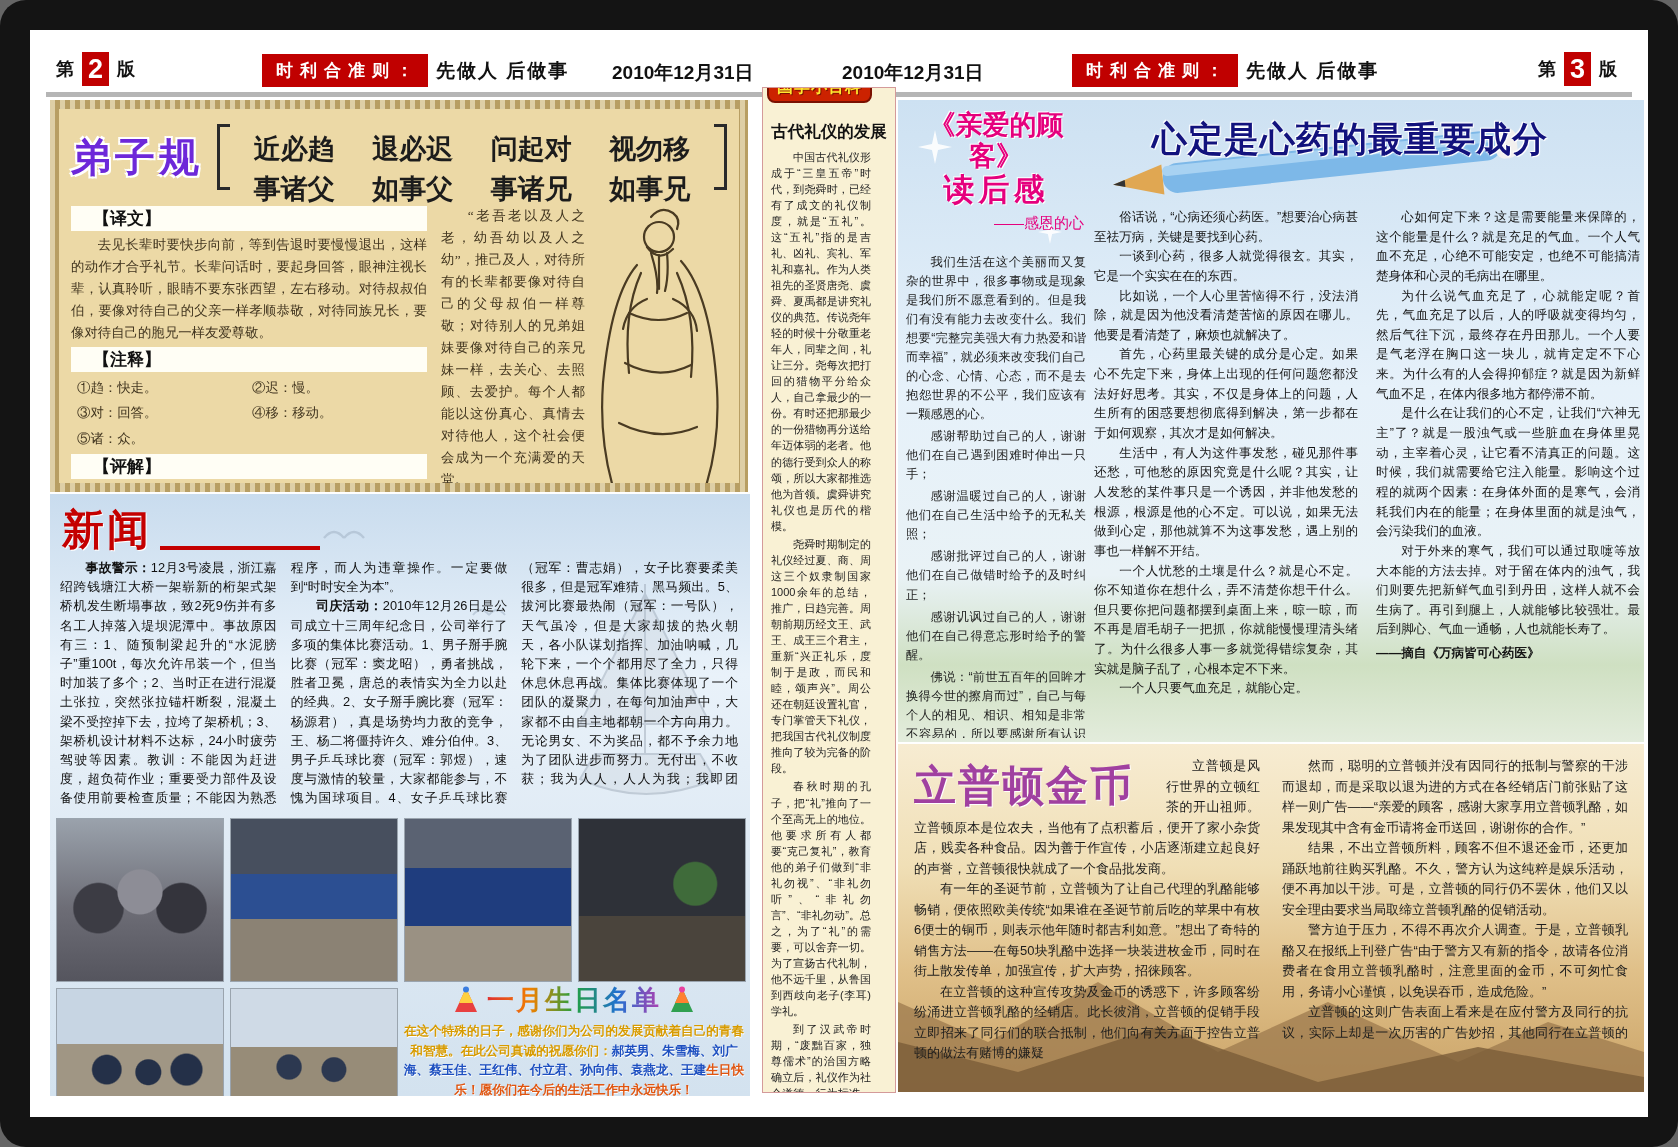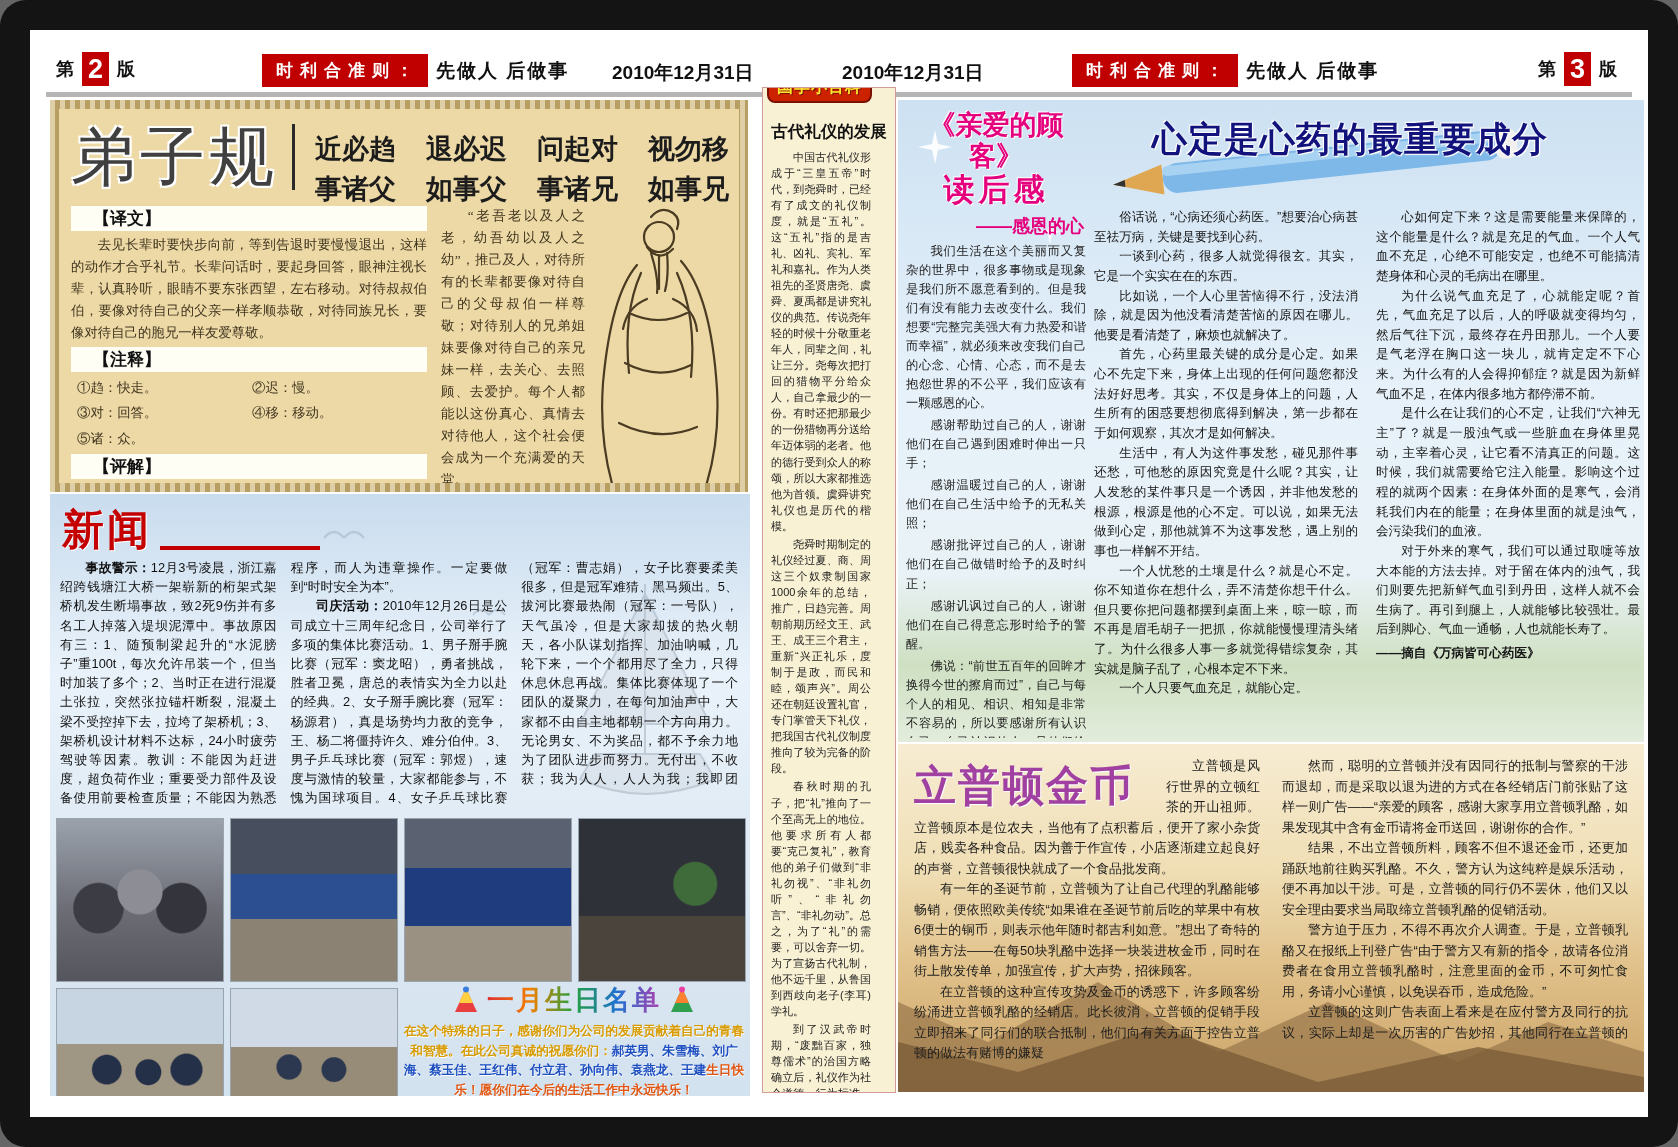--- a/index.html
+++ b/index.html
@@ -17,21 +17,21 @@
   .mottotext{font-size:19px;font-weight:bold;color:#111;letter-spacing:2px;}
   .hdate{position:absolute;font-size:19px;font-weight:bold;color:#111;}
   .hrule{position:absolute;left:16px;right:16px;top:62px;height:5px;background:#b5b5b5;}
 
   
   .dzg-frame{position:absolute;left:20px;top:70px;width:698px;height:392px;
      background:#cdb577;padding:9px;box-sizing:border-box;
      background-image:repeating-linear-gradient(90deg,rgba(255,255,255,.35) 0 5px,rgba(120,90,40,.25) 5px 10px);}
   .dzg-in{width:100%;height:100%;background:#ecd9a6;box-sizing:border-box;padding:6px 12px;overflow:hidden;}
   .dzg-titlerow{display:flex;align-items:center;gap:14px;height:84px;}
-  .dzg-title{font-size:65px;font-weight:400;color:#404040;letter-spacing:4px;
+  .dzg-title{font-size:40px;font-weight:700;color:#6d28d9;letter-spacing:4px;
      text-shadow:-2px -2px 0 #fff,2px -2px 0 #fff,-2px 2px 0 #fff,2px 2px 0 #fff;white-space:nowrap;}
   .brk{width:13px;height:66px;border:3px solid #2a2a2a;box-sizing:border-box;}
   .brk.l{border-right:none;} .brk.r{border-left:none;}
   .verses{display:flex;gap:30px;flex:1;justify-content:space-around;padding:0 6px;margin-top:23px;}
   .vcol{display:flex;flex-direction:column;gap:4px;font-family:"Liberation Serif",serif;
         font-size:27px;font-weight:600;color:#1c1c1c;white-space:nowrap;}
   .dzg-body{display:flex;gap:14px;margin-top:4px;}
   .dzg-left{width:356px;flex:none;}
   .secbar{background:#fffef5;font-family:"Liberation Serif",serif;font-weight:bold;font-size:17px;
           color:#111;padding:1px 22px;margin:3px 0;}
@@ -96,21 +96,21 @@
   .bd-blue{color:#1d4fc0;text-shadow:0.5px 0.5px 0 #fff;}
   .bd-red{color:#e05510;text-shadow:0.5px 0.5px 0 #fff;}
 
   
   .rt{position:absolute;left:868px;top:70px;width:746px;height:642px;overflow:hidden;
       background:linear-gradient(180deg,#cde1f2 0%,#e6f1fa 45%,#e9f2f6 74%,#cfe0c2 88%,#e3ecdc 100%);}
   .dhg{position:absolute;left:8px;top:10px;width:180px;height:628px;overflow:hidden;}
   .dhg-title{text-align:center;font-weight:900;color:#e5007d;line-height:1.15;
      text-shadow:1px 1px 0 #fff,-1px -1px 0 #fff;}
   .dhg-t1{font-size:27px;} .dhg-t2{font-size:31px;letter-spacing:4px;}
-  .dhg-sub{text-align:right;font-size:18px;font-weight:bold;color:#e5007d;margin:6px 2px 4px 0;}
+  .dhg-sub{text-align:right;font-size:15px;font-weight:normal;color:#e5007d;margin:6px 2px 20px 0;}
   .dhg p{margin:0 0 3px 0;font-size:12.3px;line-height:1.55;color:#1d1d1d;text-indent:2em;text-align:justify;}
   .spark{position:absolute;z-index:0;opacity:.9;}
 
   .xd{position:absolute;left:196px;top:2px;width:546px;height:636px;}
   .xd-titlewrap{position:relative;height:94px;}
   .xd-pencil{position:absolute;left:6px;top:30px;transform:rotate(-6deg);}
   .xd-title{position:absolute;left:58px;top:14px;font-size:35px;font-weight:900;color:#12127d;letter-spacing:1px;
      text-shadow:0 0 3px #fff,1px 1px 0 #fff,-1px -1px 0 #fff;white-space:nowrap;}
   .xd-cols{position:absolute;left:0;top:98px;width:546px;height:520px;column-count:2;column-gap:18px;column-fill:auto;margin-top:8px;}
   .xd-cols p{margin:0;font-size:12.6px;line-height:1.56;color:#141414;text-align:justify;text-indent:2em;}

